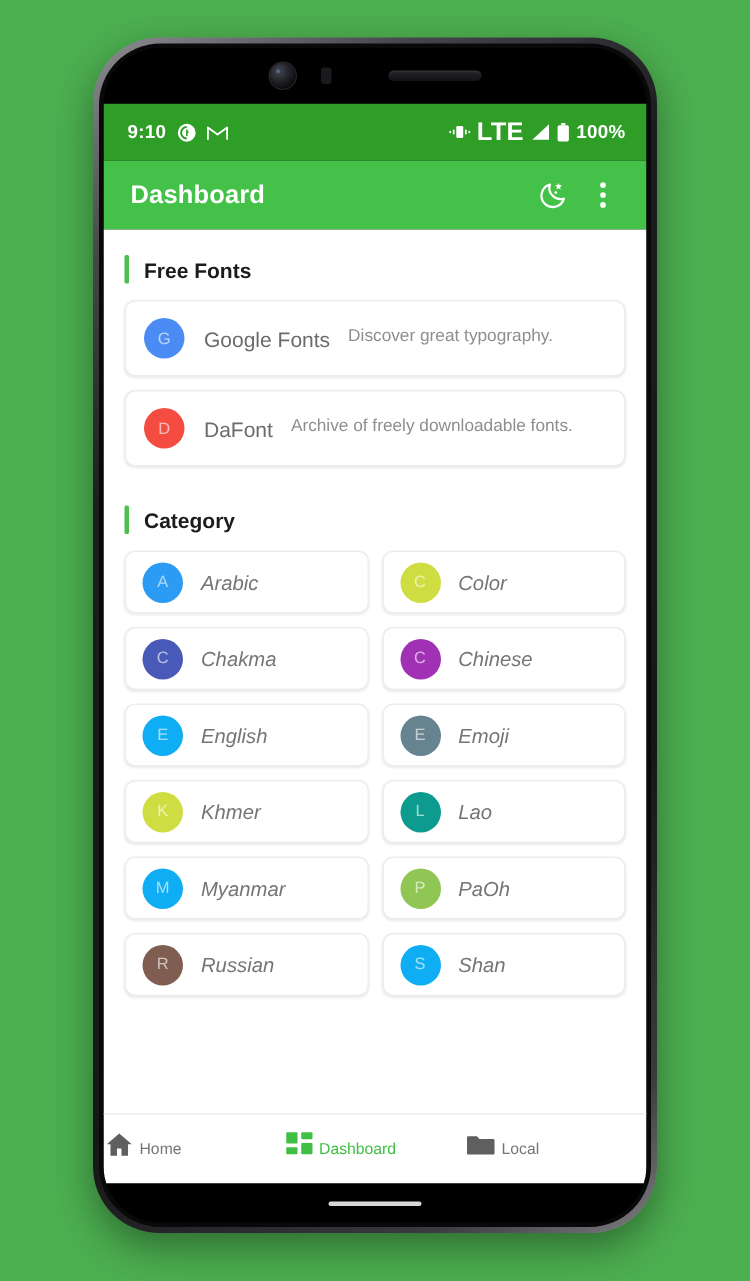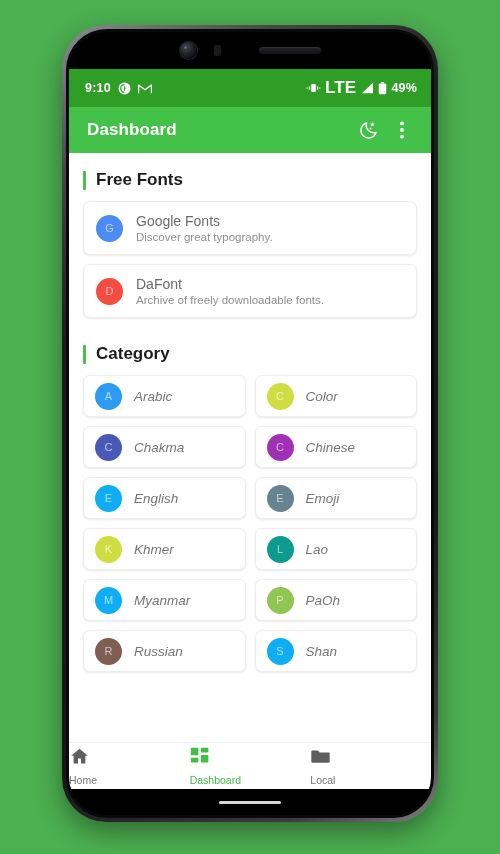--- a/index.html
+++ b/index.html
@@ -137,21 +137,21 @@
     padding: 17px 0 11px 14px;
   }
   .section-bar {
     width: 3px;
     height: 19px;
     background: #4CC04F;
     border-radius: 1px;
     margin-right: 10px;
   }
   .section-title {
-    font-size: 17px;
+    font-size: 14px;
     font-weight: bold;
     color: #1c1c1c;
   }
 
   
   .site-card {
     margin: 0 14px 9px 14px;
     background: #fff;
     border: 1px solid #ececec;
     border-radius: 7px;
@@ -163,21 +163,21 @@
   }
   .avatar {
     width: 27px; height: 27px; border-radius: 50%;
     flex: none;
     display: flex; align-items: center; justify-content: center;
     color: #ffffff;
     font-size: 11px;
     opacity: .95;
   }
   .avatar span { opacity: .62; }
-  .site-text { display: flex; flex-direction: column; gap: 2px; }
+  .site-text { display: flex; flex-direction: row; gap: 12px; }
   .site-title { font-size: 14px; color: #6b6b6b; }
   .site-sub { font-size: 11.5px; color: #8e8e8e; text-align: right; }
 
   
   #category-grid {
     display: grid;
     grid-template-columns: 1fr 1fr;
     gap: 9px;
     padding: 0 14px;
   }
@@ -199,21 +199,22 @@
     flex: none;
     height: 47px;
     background: #fff;
     border-top: 1px solid #eeeeee;
     display: flex;
     align-items: center;
   }
   .nav-item {
     flex: 1;
     display: flex;
-    flex-direction: column;
+    flex-direction: row;
+    align-items: center;
     gap: 3px;
   }
   .nav-label { font-size: 10.5px; color: #757575; }
   .nav-item.active .nav-label { color: #3FBF43; }
 
   
   #bottom-bezel {
     flex: none;
     height: 26px;
     background: #000;
@@ -272,21 +273,21 @@
             <svg width="14" height="12" viewBox="0 0 16 14">
               <path d="M15 1 L15 13 L2 13 Z" fill="#fff"></path>
             </svg>
           </span>
           <span class="sb-icon">
             <svg width="9" height="13" viewBox="0 0 12 18">
               <rect x="4" y="0" width="4" height="2" rx="0.6" fill="#fff"></rect>
               <rect x="0.8" y="2" width="10.4" height="15" rx="1.6" fill="#fff"></rect>
             </svg>
           </span>
-          <span>49%</span>
+          <span>100%</span>
         </div>
       </div>
 
       <div id="app-bar">
         <div id="app-bar-title">Dashboard</div>
         <div class="appbar-action">
           <svg width="21" height="21" viewBox="0 0 24 24">
             <path d="M20.5 14.2A8.6 8.6 0 0 1 9.8 3.5 8.7 8.7 0 1 0 20.5 14.2z" fill="none" stroke="#fff" stroke-width="1.7" stroke-linejoin="round"></path>
             <path d="M16.4 2.2l.75 1.7 1.85.2-1.4 1.25.4 1.82-1.6-.95-1.6.95.4-1.82-1.4-1.25 1.85-.2z" fill="#fff"></path>
             <circle cx="14.3" cy="9.6" r="1.05" fill="#fff"></circle>

